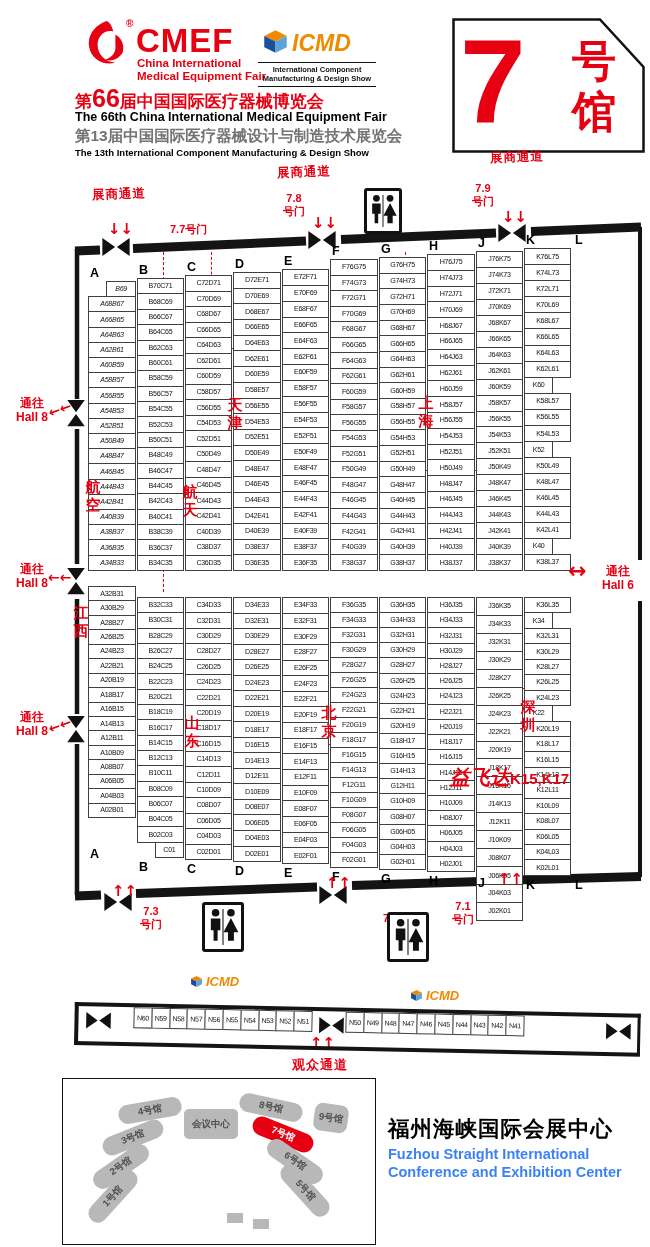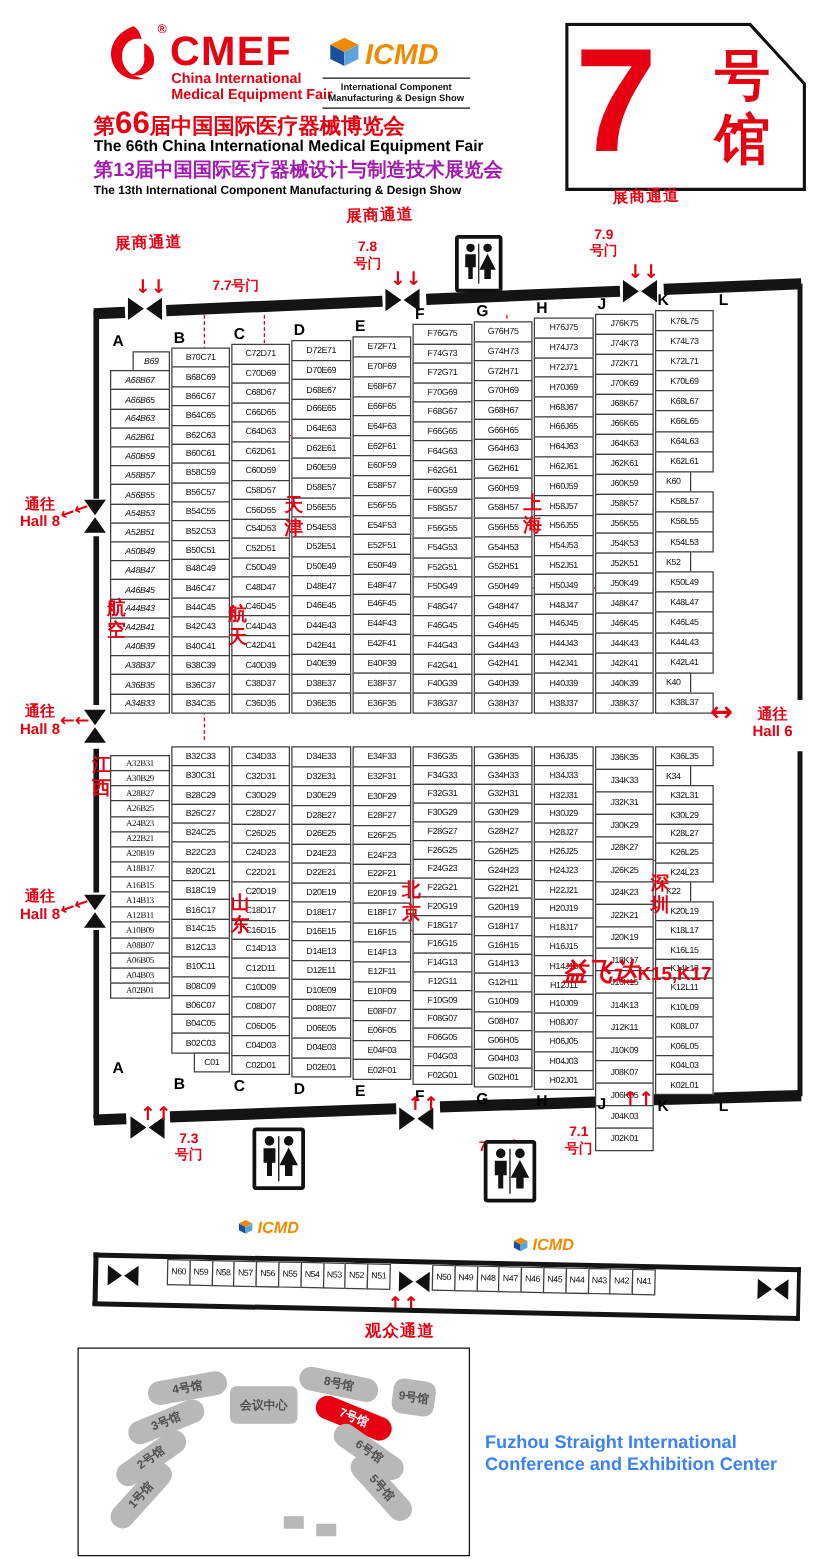--- a/index.html
+++ b/index.html
@@ -44,21 +44,21 @@
   .mm-sq{position:absolute;background:#b8b8b8;}
   
   .hdr-cmef{position:absolute;left:136px;top:22px;color:#e60012;font-weight:900;font-size:33px;letter-spacing:1px;}
   .hdr-tag{position:absolute;color:#e60012;font-weight:bold;font-size:11.5px;line-height:1.2;}
   .icmd-name{position:absolute;left:292px;top:30px;color:#f18a00;font-weight:900;font-style:italic;font-size:23px;}
   .icmd-box{position:absolute;left:258px;top:62px;width:118px;border-top:1px solid #111;border-bottom:1px solid #111;
             padding:2px 0;font-size:7.5px;font-weight:bold;text-align:center;line-height:1.25;color:#111;}
   .t1{position:absolute;left:75px;top:84px;color:#e60012;font-weight:bold;font-size:17px;}
   .t1 .big{font-size:25px;}
   .t2{position:absolute;left:75px;top:110px;font-weight:bold;font-size:12.5px;color:#000;}
-  .t3{position:absolute;left:75px;top:126px;font-weight:bold;font-size:15.5px;color:#a21caf;text-align:right;}
+  .t3{position:absolute;left:75px;top:126px;font-weight:bold;font-size:15.5px;color:#737373;text-align:right;}
   .t4{position:absolute;left:75px;top:147px;font-weight:bold;font-size:9.5px;color:#000;}
   .badge-7{position:absolute;left:460px;top:22px;color:#e60012;font-weight:900;font-size:118px;line-height:1;}
   .badge-suffix{position:absolute;left:572px;top:36px;color:#e60012;font-weight:900;font-size:44px;line-height:1.15;white-space:pre-line;}
   .hl-brand{font-family:"DejaVu Serif","Liberation Serif",serif;font-style:italic;font-weight:900;font-size:20px;color:#e60012;}
   .hl-booths{font-weight:900;font-size:15px;color:#e60012;}
   .footer-date{position:absolute;left:388px;top:1084px;color:#e60012;font-weight:900;font-size:23px;letter-spacing:.5px;}
   .footer-cn{position:absolute;left:388px;top:1114px;color:#000;font-weight:900;font-size:21.5px;letter-spacing:1px;}
   .footer-en{position:absolute;color:#3b82f6;font-weight:900;font-size:14.5px;}
 </style>
 </head>
@@ -246,21 +246,21 @@
         <div class="booth">A50B49</div>
         <div class="booth">A48B47</div>
         <div class="booth">A46B45</div>
         <div class="booth">A44B43</div>
         <div class="booth">A42B41</div>
         <div class="booth">A40B39</div>
         <div class="booth">A38B37</div>
         <div class="booth">A36B35</div>
         <div class="booth">A34B33</div>
       </div>
-      <div class="strip" style="left: 88px; top: 604px; width: 48px; height: 195px; font-family: Liberation Serif, serif;">
+      <div class="strip" style="left: 88px; top: 586px; width: 48px; height: 232px;">
         <div class="booth">A32B31</div>
         <div class="booth">A30B29</div>
         <div class="booth">A28B27</div>
         <div class="booth">A26B25</div>
         <div class="booth">A24B23</div>
         <div class="booth">A22B21</div>
         <div class="booth">A20B19</div>
         <div class="booth">A18B17</div>
         <div class="booth">A16B15</div>
         <div class="booth">A14B13</div>
@@ -770,16 +770,17 @@
       <div class="mm-hall" style="left: 38px; top: 49px; width: 64px; height: 19px; transform: rotate(-22deg);">3号馆</div>
       <div class="mm-hall" style="left: 55px; top: 22px; width: 64px; height: 19px; transform: rotate(-10deg);">4号馆</div>
       <div class="mm-hall" style="left: 121px; top: 30px; width: 54px; height: 30px; transform: rotate(0deg); border-radius: 5px;">会议中心</div>
       <div class="mm-hall" style="left: 176px; top: 19px; width: 64px; height: 19px; transform: rotate(12deg);">8号馆</div>
       <div class="mm-hall mm-hot" style="left: 188px; top: 46px; width: 64px; height: 19px; transform: rotate(22deg);">7号馆</div>
       <div class="mm-hall" style="left: 251px; top: 25px; width: 34px; height: 28px; transform: rotate(8deg); border-radius: 8px;">9号馆</div>
       <div class="mm-hall" style="left: 200px; top: 73px; width: 64px; height: 19px; transform: rotate(35deg);">6号馆</div>
       <div class="mm-hall" style="left: 210px; top: 102px; width: 64px; height: 19px; transform: rotate(48deg);">5号馆</div>
     </div>
 
+  <div class="footer-cn">福州海峡国际会展中心</div>
   <div class="footer-en" style="left:388px;top:1146px;">Fuzhou Straight International</div>
   <div class="footer-en" style="left:388px;top:1164px;">Conference and Exhibition Center</div>
 
 </div>
 
 </body></html>

